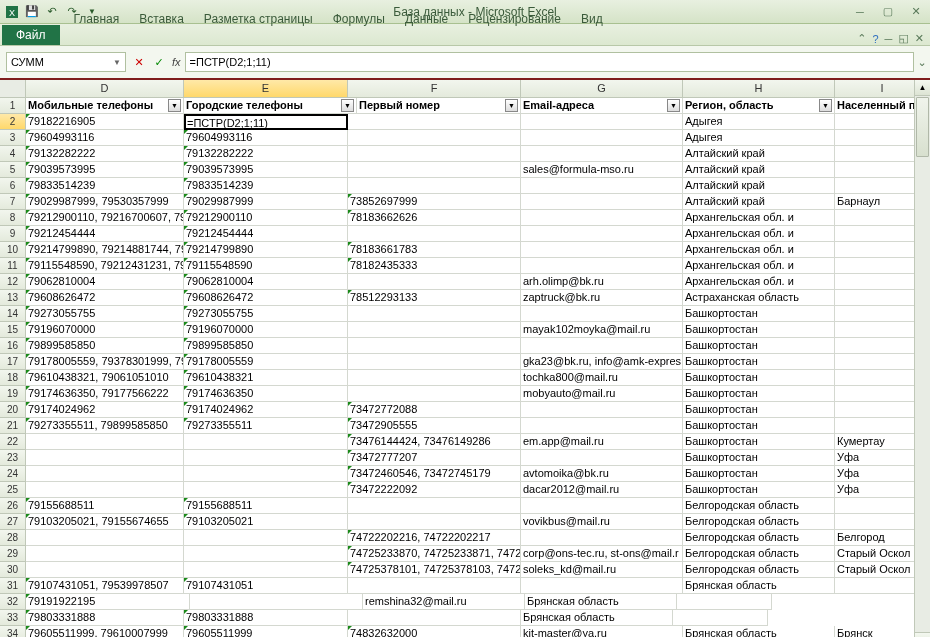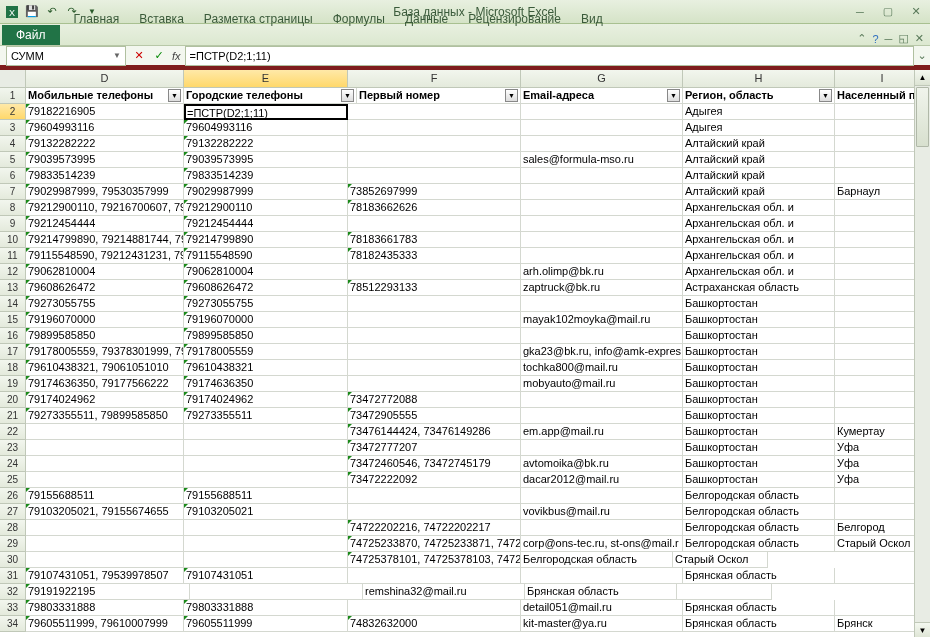--- a/index.html
+++ b/index.html
@@ -11,21 +11,21 @@
 .title-text { flex: 1; text-align: center; color: #3a5a3a; font-size: 12px; }
 .win-controls { display: flex; gap: 8px; }
 .win-btn { width: 20px; height: 16px; color: #5a7a5a; cursor: pointer; display:flex;align-items:center;justify-content:center; }
 
 .ribbon-tabs { height: 22px; background: linear-gradient(#e8f0e0,#dce8d0); display: flex; align-items: flex-end; padding-left: 2px; border-bottom: 1px solid #b8c8a8; }
 .file-tab { background: #217346; color: #fff; padding: 3px 14px; font-size: 12px; margin-right: 4px; cursor:pointer; }
 .rib-tab { padding: 19px 10px; font-size: 12px; color: #3a5a3a; cursor:pointer; }
 .help-area { margin-left: auto; display:flex; gap:6px; padding-right:6px; align-items:center; }
 .help-area span { color:#5a7a5a; cursor:pointer; }
 
-.formula-bar { height: 24px; background: #f3f7ef; display: flex; align-items: center; border-bottom: 5px solid #7f1d1d; }
+.formula-bar { height: 34px; background: #f3f7ef; display: flex; align-items: center; border-bottom: 2px solid #7f1d1d; }
 .name-box { width: 120px; height: 20px; border: 1px solid #b0c0a0; background:#fff; margin-left: 6px; display:flex; align-items:center; padding: 0 4px; justify-content:space-between; }
 .name-box-text { font-size:11px; }
 .fb-btns { display:flex; gap:2px; margin: 0 4px; }
 .fb-btn { width:18px; height:18px; display:flex;align-items:center;justify-content:center; cursor:pointer; color:#5a7a5a; }
 .fx-label { font-style: italic; color:#444; margin-right:4px; cursor:pointer; }
 .formula-input { flex:1; height:20px; border:1px solid #b0c0a0; background:#fff; padding:0 4px; font-size:11px; display:flex;align-items:center; }
 .fb-expand { width:16px; color:#5a7a5a; cursor:pointer; text-align:center; }
 
 .sheet-area { position: relative; height: 568px; overflow: hidden; }
 .sel-all { position:absolute; left:0; top:0; width:26px; height:18px; background:#e8ece4; border-right:1px solid #c0c8b8; border-bottom:1px solid #c0c8b8; cursor:pointer; }
@@ -400,20 +400,21 @@
         <div class="cell cw-E"><span></span></div>
         <div class="cell cw-F"><span class="tri"></span><span>74725233870, 74725233871, 7472</span></div>
         <div class="cell cw-G"><span>corp@ons-tec.ru, st-ons@mail.r</span></div>
         <div class="cell cw-H"><span>Белгородская область</span></div>
         <div class="cell cw-I"><span>Старый Оскол</span></div>
       </div>
       <div class="row">
         <div class="cell cw-D"><span></span></div>
         <div class="cell cw-E"><span></span></div>
         <div class="cell cw-F"><span class="tri"></span><span>74725378101, 74725378103, 7472</span></div>
+        <div class="cell cw-G"><span>soleks_kd@mail.ru</span></div>
         <div class="cell cw-H"><span>Белгородская область</span></div>
         <div class="cell cw-I"><span>Старый Оскол</span></div>
       </div>
       <div class="row">
         <div class="cell cw-D"><span class="tri"></span><span>79107431051, 79539978507</span></div>
         <div class="cell cw-E"><span class="tri"></span><span>79107431051</span></div>
         <div class="cell cw-F"><span></span></div>
         <div class="cell cw-G"><span></span></div>
         <div class="cell cw-H"><span>Брянская область</span></div>
         <div class="cell cw-I"><span></span></div>
@@ -422,21 +423,20 @@
         <div class="cell cw-E"><span class="tri"></span><span>79191922195</span></div>
         <div class="cell cw-F"><span></span></div>
         <div class="cell cw-G"><span>remshina32@mail.ru</span></div>
         <div class="cell cw-H"><span>Брянская область</span></div>
         <div class="cell cw-I"><span></span></div>
       </div>
       <div class="row">
         <div class="cell cw-D"><span class="tri"></span><span>79803331888</span></div>
         <div class="cell cw-E"><span class="tri"></span><span>79803331888</span></div>
         <div class="cell cw-F"><span></span></div>
-        <div class="cell cw-G"><span>detail051@mail.ru</span></div>
         <div class="cell cw-H"><span>Брянская область</span></div>
         <div class="cell cw-I"><span></span></div>
       </div>
       <div class="row">
         <div class="cell cw-D"><span class="tri"></span><span>79605511999, 79610007999</span></div>
         <div class="cell cw-E"><span class="tri"></span><span>79605511999</span></div>
         <div class="cell cw-F"><span class="tri"></span><span>74832632000</span></div>
         <div class="cell cw-G"><span>kit-master@ya.ru</span></div>
         <div class="cell cw-H"><span>Брянская область</span></div>
         <div class="cell cw-I"><span>Брянск</span></div>

